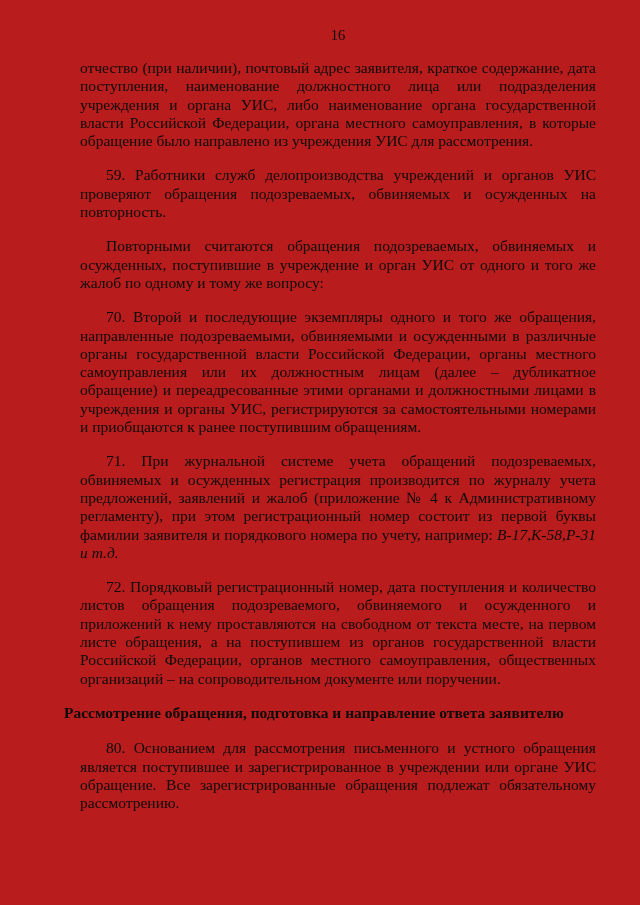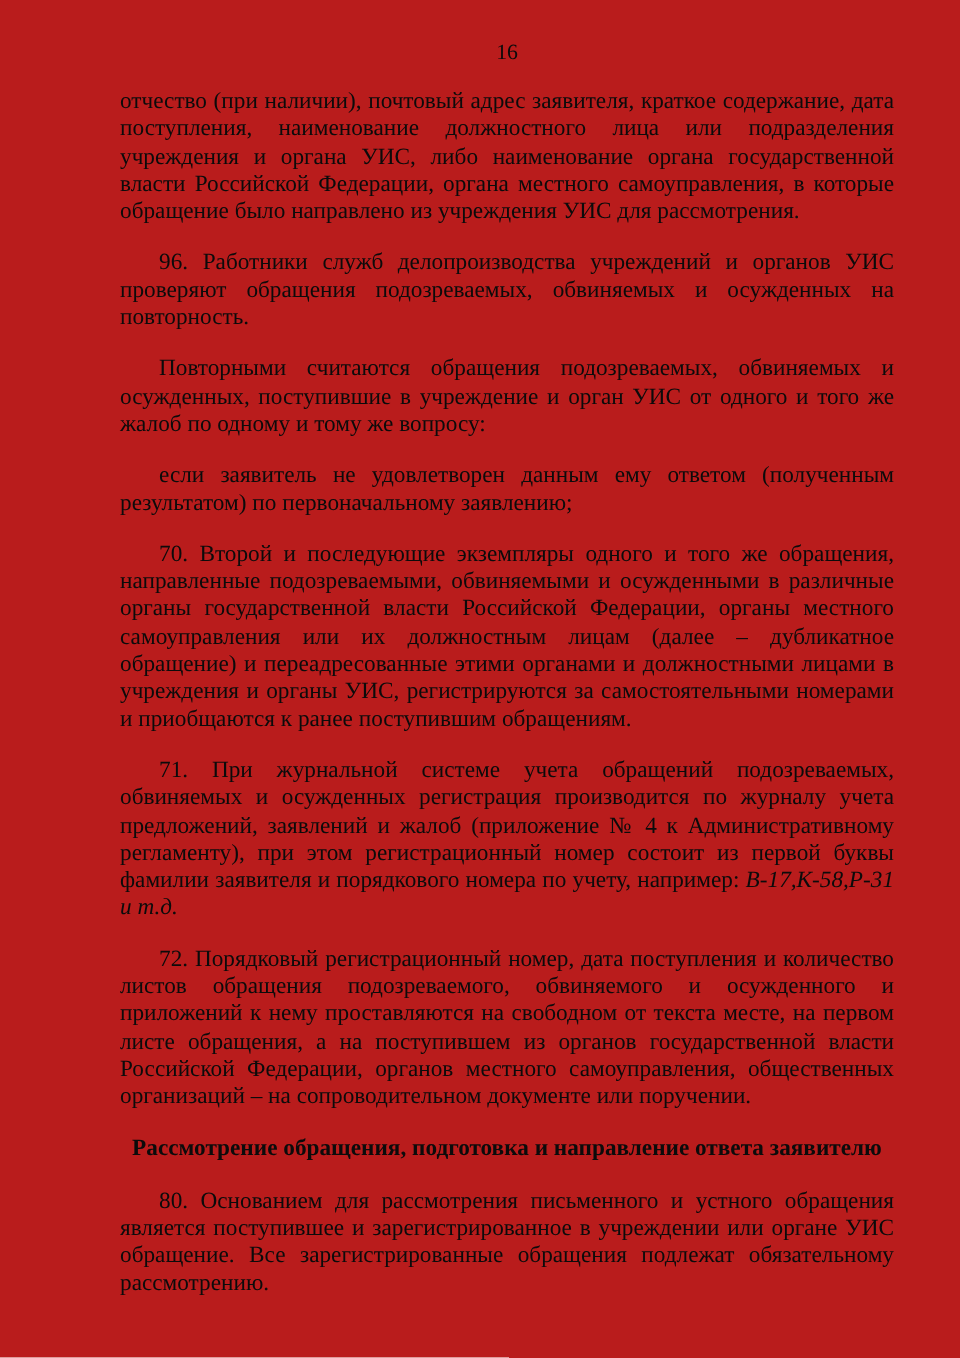--- a/index.html
+++ b/index.html
@@ -37,44 +37,42 @@
     margin: 16px;
     text-indent: 26px;
   }
   .doc-body p.continuation {
     text-indent: 0;
   }
   .section-heading {
     font-size: 15.5px;
     line-height: 18.3px;
     font-weight: bold;
-    text-align: center;
     margin: 13px 0 17px 0;
     text-indent: 0;
   }
   .example {
     font-style: italic;
   }
 </style>
 </head>
 <body>
 
 <div class="page">
 
   <div class="page-number">16</div>
 
   <div class="doc-body">
 
     <p class="continuation">отчество (при наличии), почтовый адрес заявителя, краткое содержание, дата поступления, наименование должностного лица или подразделения учреждения и органа УИС, либо наименование органа государственной власти Российской Федерации, органа местного самоуправления, в которые обращение было направлено из учреждения УИС для рассмотрения.</p>
 
-    <p>96. Работники служб делопроизводства учреждений и органов УИС проверяют обращения подозреваемых, обвиняемых и осужденных на повторность.</p>
+    <p>59. Работники служб делопроизводства учреждений и органов УИС проверяют обращения подозреваемых, обвиняемых и осужденных на повторность.</p>
 
     <p>Повторными считаются обращения подозреваемых, обвиняемых и осужденных, поступившие в учреждение и орган УИС от одного и того же жалоб по одному и тому же вопросу:</p>
 
-    <p>если заявитель не удовлетворен данным ему ответом (полученным результатом) по первоначальному заявлению;</p>
 
 
 
     <p>70. Второй и последующие экземпляры одного и того же обращения, направленные подозреваемыми, обвиняемыми и осужденными в различные органы государственной власти Российской Федерации, органы местного самоуправления или их должностным лицам (далее – дубликатное обращение) и переадресованные этими органами и должностными лицами в учреждения и органы УИС, регистрируются за самостоятельными номерами и приобщаются к ранее поступившим обращениям.</p>
 
     <p><span>71. При журнальной системе учета обращений подозреваемых, обвиняемых и осужденных регистрация производится по журналу учета предложений, заявлений и жалоб (приложение № 4 к Административному регламенту), при этом регистрационный номер состоит из первой буквы фамилии заявителя и порядкового номера по учету, например:</span>
       <span class="example">В-17,К-58,Р-31 и т.д.</span></p>
 
     <p>72. Порядковый регистрационный номер, дата поступления и количество листов обращения подозреваемого, обвиняемого и осужденного и приложений к нему проставляются на свободном от текста месте, на первом листе обращения, а на поступившем из органов государственной власти Российской Федерации, органов местного самоуправления, общественных организаций – на сопроводительном документе или поручении.</p>
 

